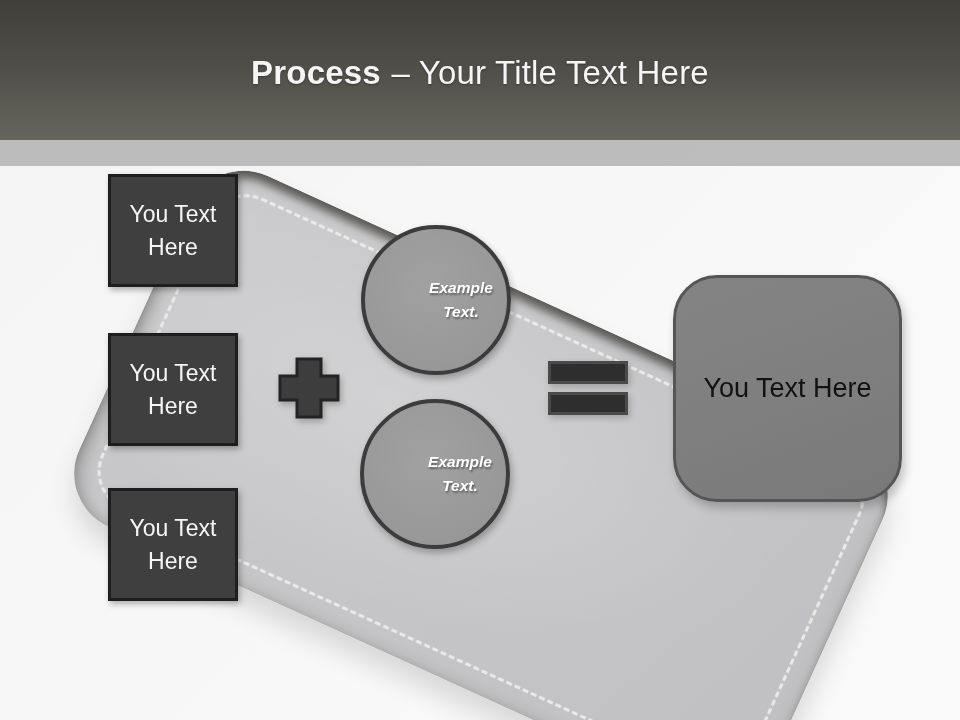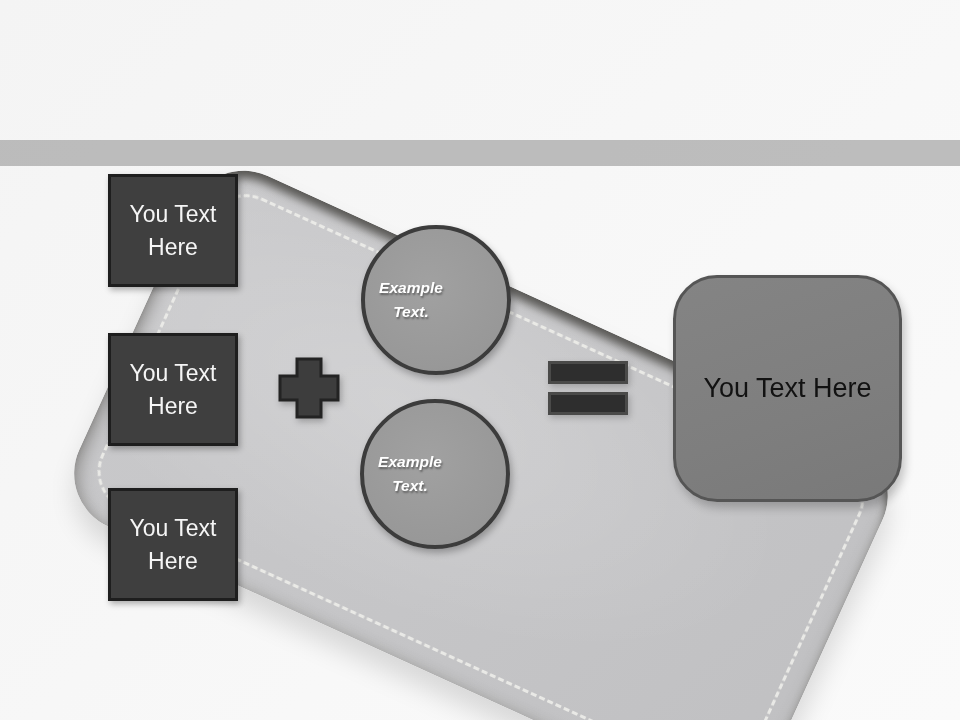--- a/index.html
+++ b/index.html
@@ -102,21 +102,21 @@
   
   .circle {
     position: absolute;
     width: 150px; height: 150px;
     border-radius: 50%;
     background: radial-gradient(circle at 45% 40%, #a1a1a1 0%, #989898 70%, #919191 100%);
     border: 4px solid #3c3c3c;
     box-shadow: 2px 4px 7px rgba(0,0,0,0.28);
     display: flex;
     align-items: center;
-    justify-content: flex-start;
+    justify-content: flex-end;
     text-align: center;
     z-index: 10;
   }
   .circle .label {
     width: 92px;
     color: #ffffff;
     font-size: 15.5px;
     font-weight: bold;
     font-style: italic;
     line-height: 1.55;
@@ -173,20 +173,25 @@
 <body>
 
 <div class="slide">
 
   <div class="leather">
     <div class="stitching"></div>
   </div>
 
   <div class="band"></div>
 
+  <div class="header">
+    <div class="title">
+      <span class="bold">Process</span><span class="rest">– Your Title Text Here</span>
+    </div>
+  </div>
 
   <div class="input-box" id="box1">
     <span class="label">You Text Here</span>
   </div>
   <div class="input-box" id="box2">
     <span class="label">You Text Here</span>
   </div>
   <div class="input-box" id="box3">
     <span class="label">You Text Here</span>
   </div>

